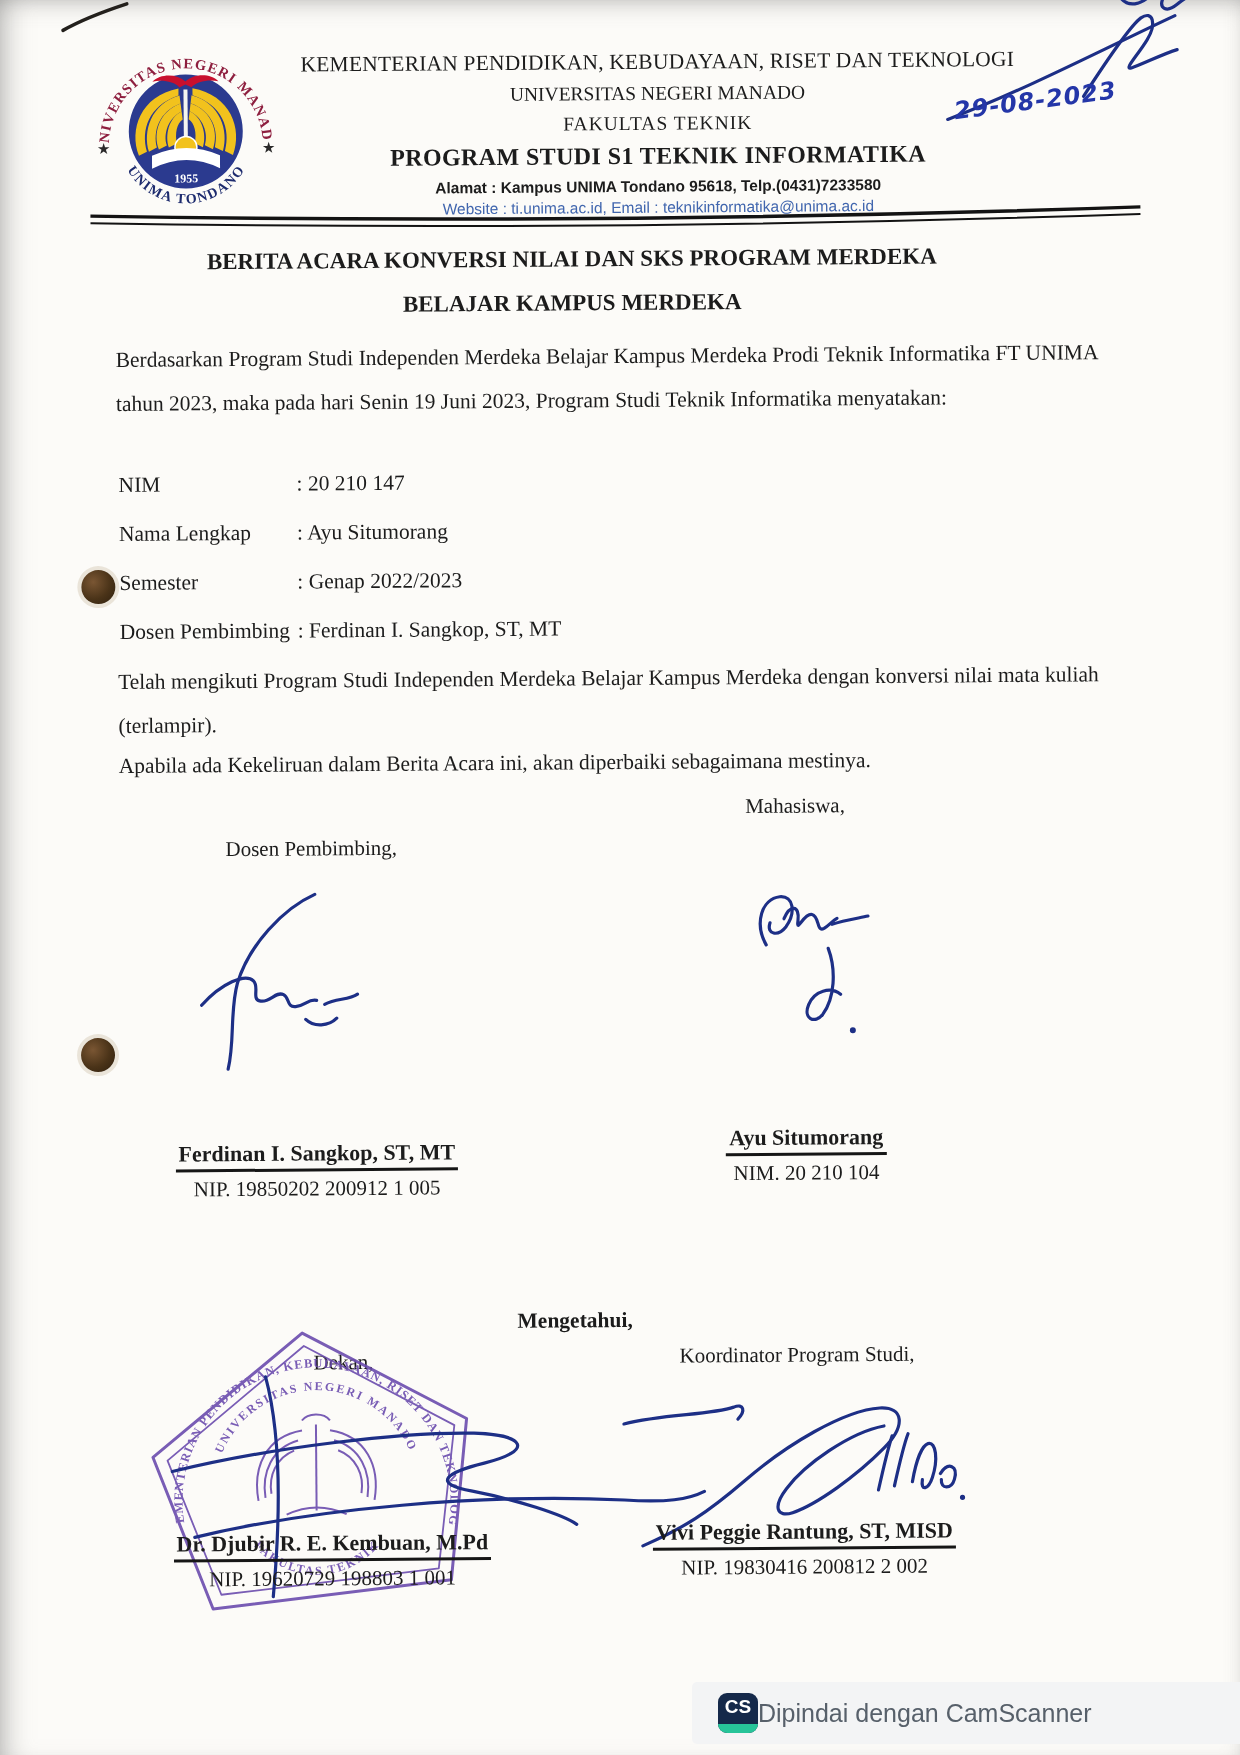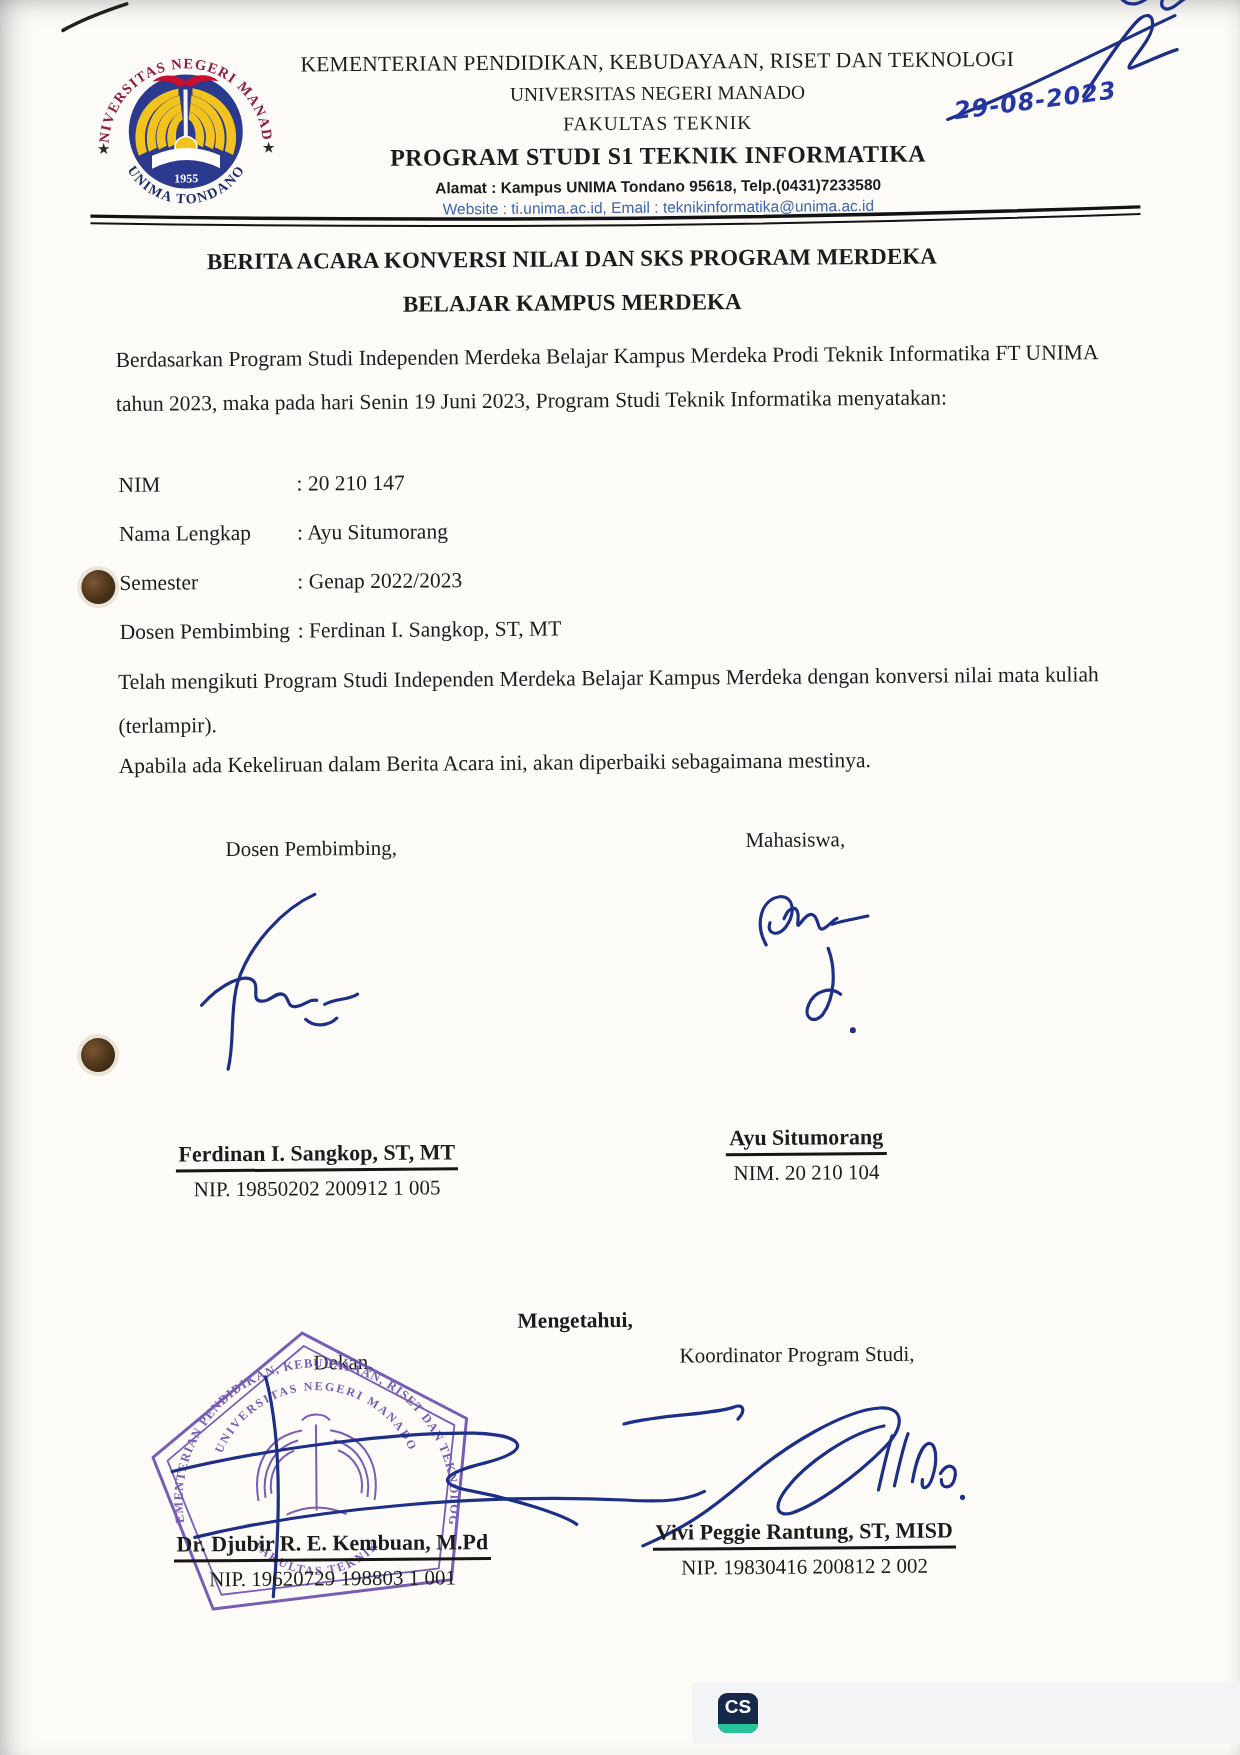--- a/index.html
+++ b/index.html
@@ -141,21 +141,21 @@
       <div class="frow">
         <span class="flabel">Dosen Pembimbing</span>
         <span class="fval">: Ferdinan I. Sangkop, ST, MT</span>
       </div>
     </div>
 
     <div class="abs para p2">Telah mengikuti Program Studi Independen Merdeka Belajar Kampus Merdeka dengan konversi nilai mata kuliah (terlampir).</div>
     <div class="abs para p3">Apabila ada Kekeliruan dalam Berita Acara ini, akan diperbaiki sebagaimana mestinya.</div>
 
     <div class="abs role" style="left:224px;top:834px;">Dosen Pembimbing,</div>
-    <div class="abs role" style="left:744px;top:829px;text-align:center;">Mahasiswa,</div>
+    <div class="abs role" style="left:744px;top:795px;text-align:center;">Mahasiswa,</div>
 
     <svg class="abs ink" style="left:185px;top:884px;" width="235" height="188" viewBox="0 0 235 188">
       <path d="M128,8 C96,22 62,58 50,96 C42,124 47,154 40,182"></path>
       <path d="M14,118 C34,96 58,86 66,94 C72,100 64,112 72,114 C82,117 88,104 96,108 C102,111 99,121 108,120 C118,119 121,112 129,114"></path>
       <path d="M137,118 C149,112 161,114 170,108"></path>
       <path d="M118,133 C126,141 141,140 149,132"></path>
     </svg>
 
     <svg class="abs ink" style="left:730px;top:884px;" width="152" height="178" viewBox="0 0 152 178">
       <path d="M34,62 C22,40 30,16 48,14 C62,13 64,30 54,44 C46,54 34,52 38,40"></path>
@@ -236,14 +236,15 @@
     </div>
 
     <div class="abs hole" style="left:82px;top:566px;"></div>
     <div class="abs hole" style="left:78px;top:1034px;"></div>
   </div>
 
   <div class="abs cs-bar">
     <div class="cs-icon">
       <span>CS</span>
     </div>
+    <div class="cs-text">Dipindai dengan CamScanner</div>
   </div>
 </div>
 
 </body></html>

